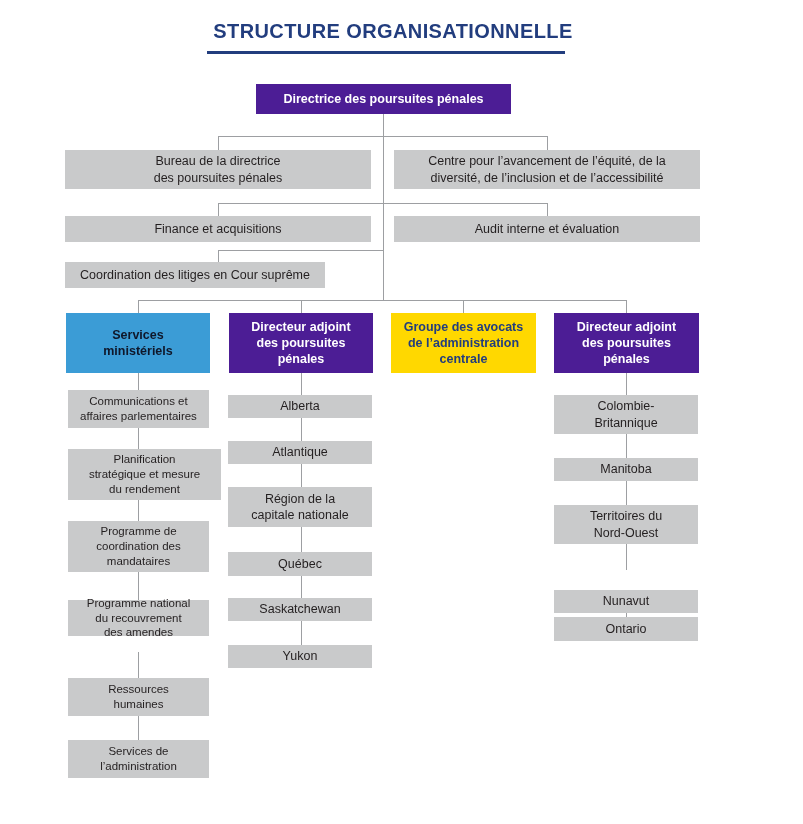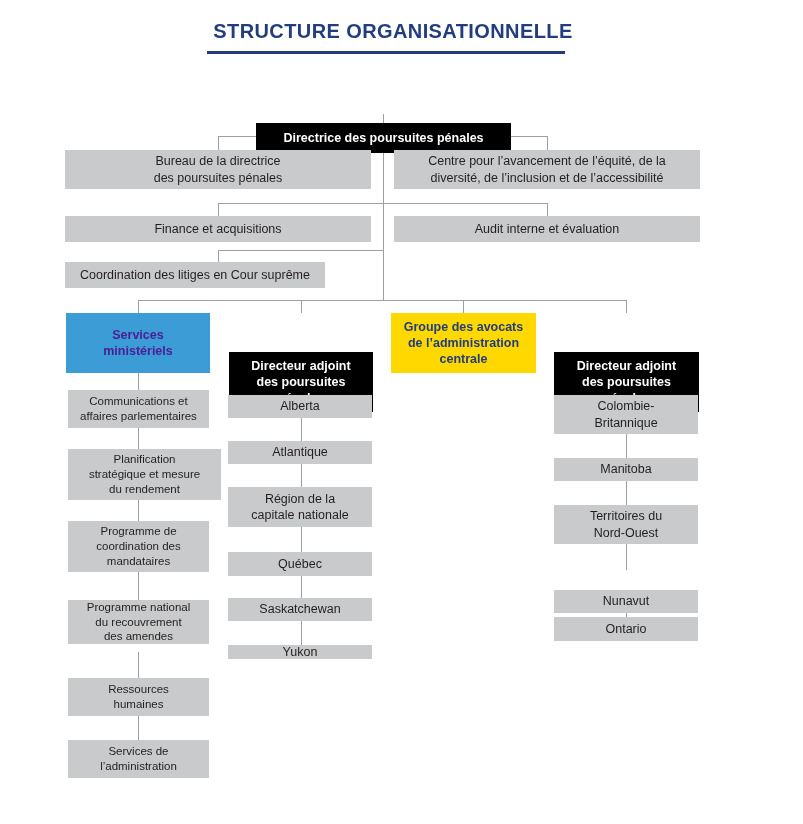--- a/index.html
+++ b/index.html
@@ -40,30 +40,29 @@
     position: absolute;
     display: flex;
     align-items: center;
     justify-content: center;
     text-align: center;
     white-space: pre-line;
     box-sizing: border-box;
     padding: 2px 4px;
   }
   .navy {
-    background: #000000;
+    background: #4c1d95;
     color: #ffffff;
     font-weight: bold;
     font-size: 12.5px;
     line-height: 1.3;
-    margin-top: 39px;
   }
   .lblue {
     background: #3b9cd6;
-    color: #4c1d95;
+    color: #0f172a;
     font-weight: bold;
     font-size: 12.5px;
     line-height: 1.3;
   }
   .yellow {
     background: #ffd800;
     color: #223d7e;
     font-weight: bold;
     font-size: 12.5px;
     line-height: 1.3;
@@ -154,35 +153,35 @@
 pénales</div>
 
   <div class="box gray small" style="left:68px;top:390px;width:141px;height:38px">Communications et
 affaires parlementaires</div>
   <div class="box gray small" style="left:68px;top:449px;width:153px;height:51px">Planification
 stratégique et mesure
 du rendement</div>
   <div class="box gray small" style="left:68px;top:521px;width:141px;height:51px">Programme de
 coordination des
 mandataires</div>
-  <div class="box gray small" style="left:68px;top:600px;width:141px;height:44px">Programme national
+  <div class="box gray small" style="left:68px;top:600px;width:141px;height:36px">Programme national
 du recouvrement
 des amendes</div>
   <div class="box gray small" style="left:68px;top:678px;width:141px;height:38px">Ressources
 humaines</div>
   <div class="box gray small" style="left:68px;top:740px;width:141px;height:38px">Services de
 l’administration</div>
 
   <div class="box gray" style="left:228px;top:395px;width:144px;height:23px">Alberta</div>
   <div class="box gray" style="left:228px;top:441px;width:144px;height:23px">Atlantique</div>
   <div class="box gray" style="left:228px;top:487px;width:144px;height:40px">Région de la
 capitale nationale</div>
   <div class="box gray" style="left:228px;top:552px;width:144px;height:24px">Québec</div>
   <div class="box gray" style="left:228px;top:598px;width:144px;height:23px">Saskatchewan</div>
-  <div class="box gray" style="left:228px;top:645px;width:144px;height:14px">Yukon</div>
+  <div class="box gray" style="left:228px;top:645px;width:144px;height:23px">Yukon</div>
 
   <div class="box gray" style="left:554px;top:395px;width:144px;height:39px">Colombie-
 Britannique</div>
   <div class="box gray" style="left:554px;top:458px;width:144px;height:23px">Manitoba</div>
   <div class="box gray" style="left:554px;top:505px;width:144px;height:39px">Territoires du
 Nord-Ouest</div>
   <div class="box gray" style="left:554px;top:590px;width:144px;height:23px">Nunavut</div>
   <div class="box gray" style="left:554px;top:617px;width:144px;height:24px">Ontario</div>
 
 </div>

